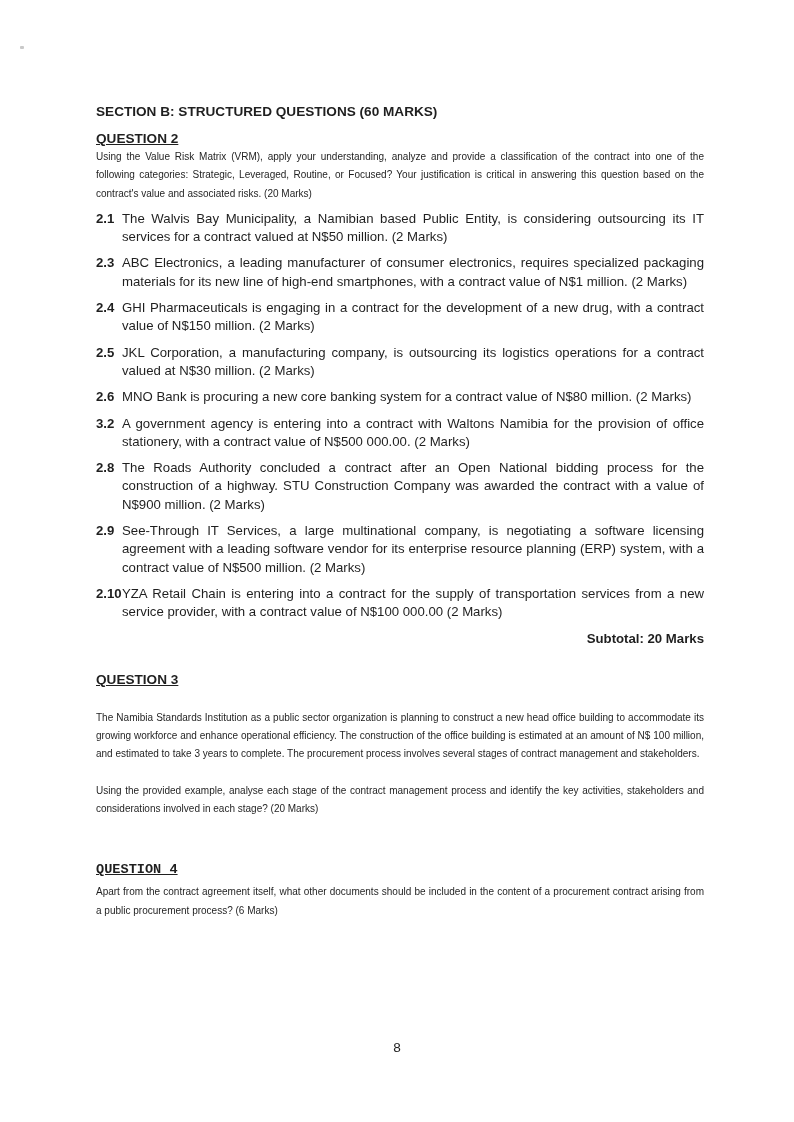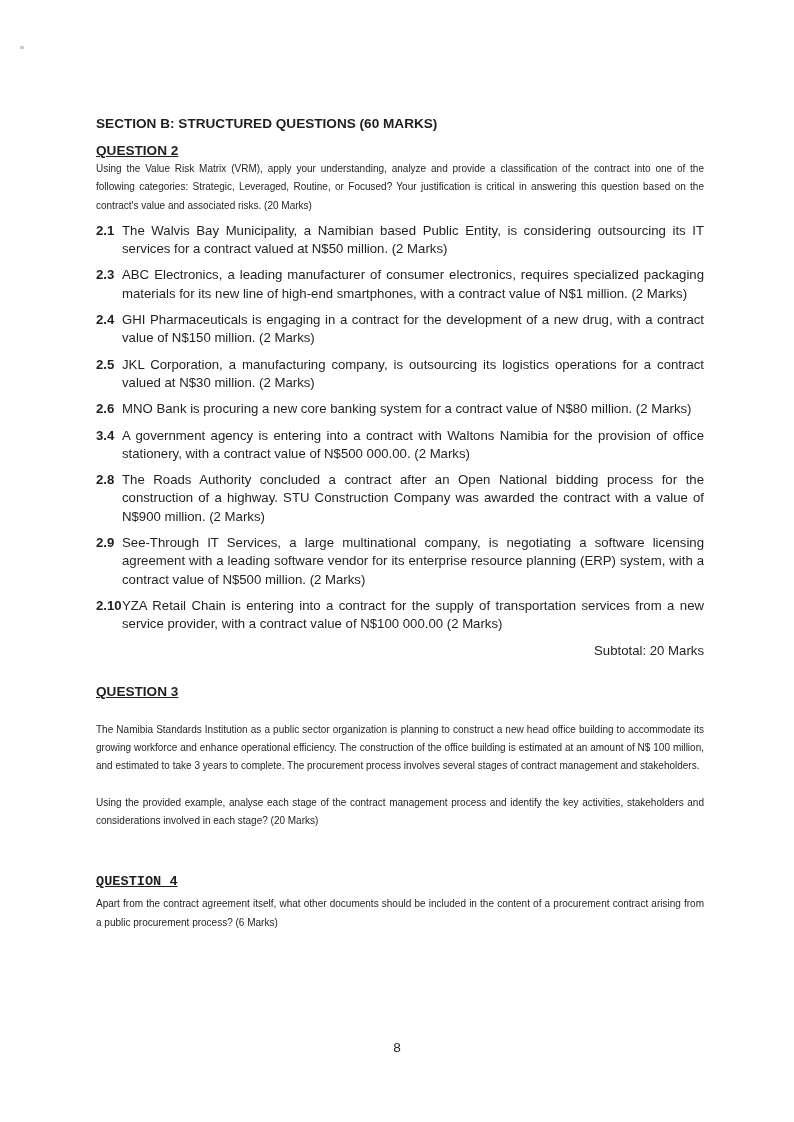--- a/index.html
+++ b/index.html
@@ -13,21 +13,21 @@
     height: 1122px;
     background: #ffffff;
     font-family: "Liberation Sans", sans-serif;
     color: #1f1f1f;
     overflow: hidden;
     box-sizing: border-box;
   }
   .content {
     position: absolute;
     left: 96px;
-    top: 115px;
+    top: 103px;
     width: 608px;
   }
   .artifact {
     position: absolute;
     left: 20px;
     top: 46px;
     width: 4px;
     height: 3px;
     background: #c9c9c9;
     border-radius: 1px;
@@ -59,21 +59,21 @@
   .item .num {
     flex: 0 0 26px;
     text-align: left;
     font-weight: bold;
   }
   .item .itext {
     flex: 1;
     text-align: justify;
   }
   .subtotal {
-    font-weight: normal;
+    font-weight: bold;
     font-size: 13.2px;
     line-height: 18.3px;
     text-align: right;
     margin: 7px 0 23px 0;
   }
   .q3-heading {
     margin-bottom: 20px;
   }
   .q3-para1 {
     margin-bottom: 18px;
@@ -123,21 +123,21 @@
     </div>
     <div class="item">
       <span class="num">2.5</span>
       <span class="itext">JKL Corporation, a manufacturing company, is outsourcing its logistics operations for a contract valued at N$30 million. (2 Marks)</span>
     </div>
     <div class="item">
       <span class="num">2.6</span>
       <span class="itext">MNO Bank is procuring a new core banking system for a contract value of N$80 million. (2 Marks)</span>
     </div>
     <div class="item">
-      <span class="num">3.4</span>
+      <span class="num">3.2</span>
       <span class="itext">A government agency is entering into a contract with Waltons Namibia for the provision of office stationery, with a contract value of N$500 000.00. (2 Marks)</span>
     </div>
     <div class="item">
       <span class="num">2.8</span>
       <span class="itext">The Roads Authority concluded a contract after an Open National bidding process for the construction of a highway.  STU Construction Company was awarded the contract with a value of N$900 million. (2 Marks)</span>
     </div>
     <div class="item">
       <span class="num">2.9</span>
       <span class="itext">See-Through IT Services, a large multinational company, is negotiating a software licensing agreement with a leading software vendor for its enterprise resource planning (ERP) system, with a contract value of N$500 million. (2 Marks)</span>
     </div>

